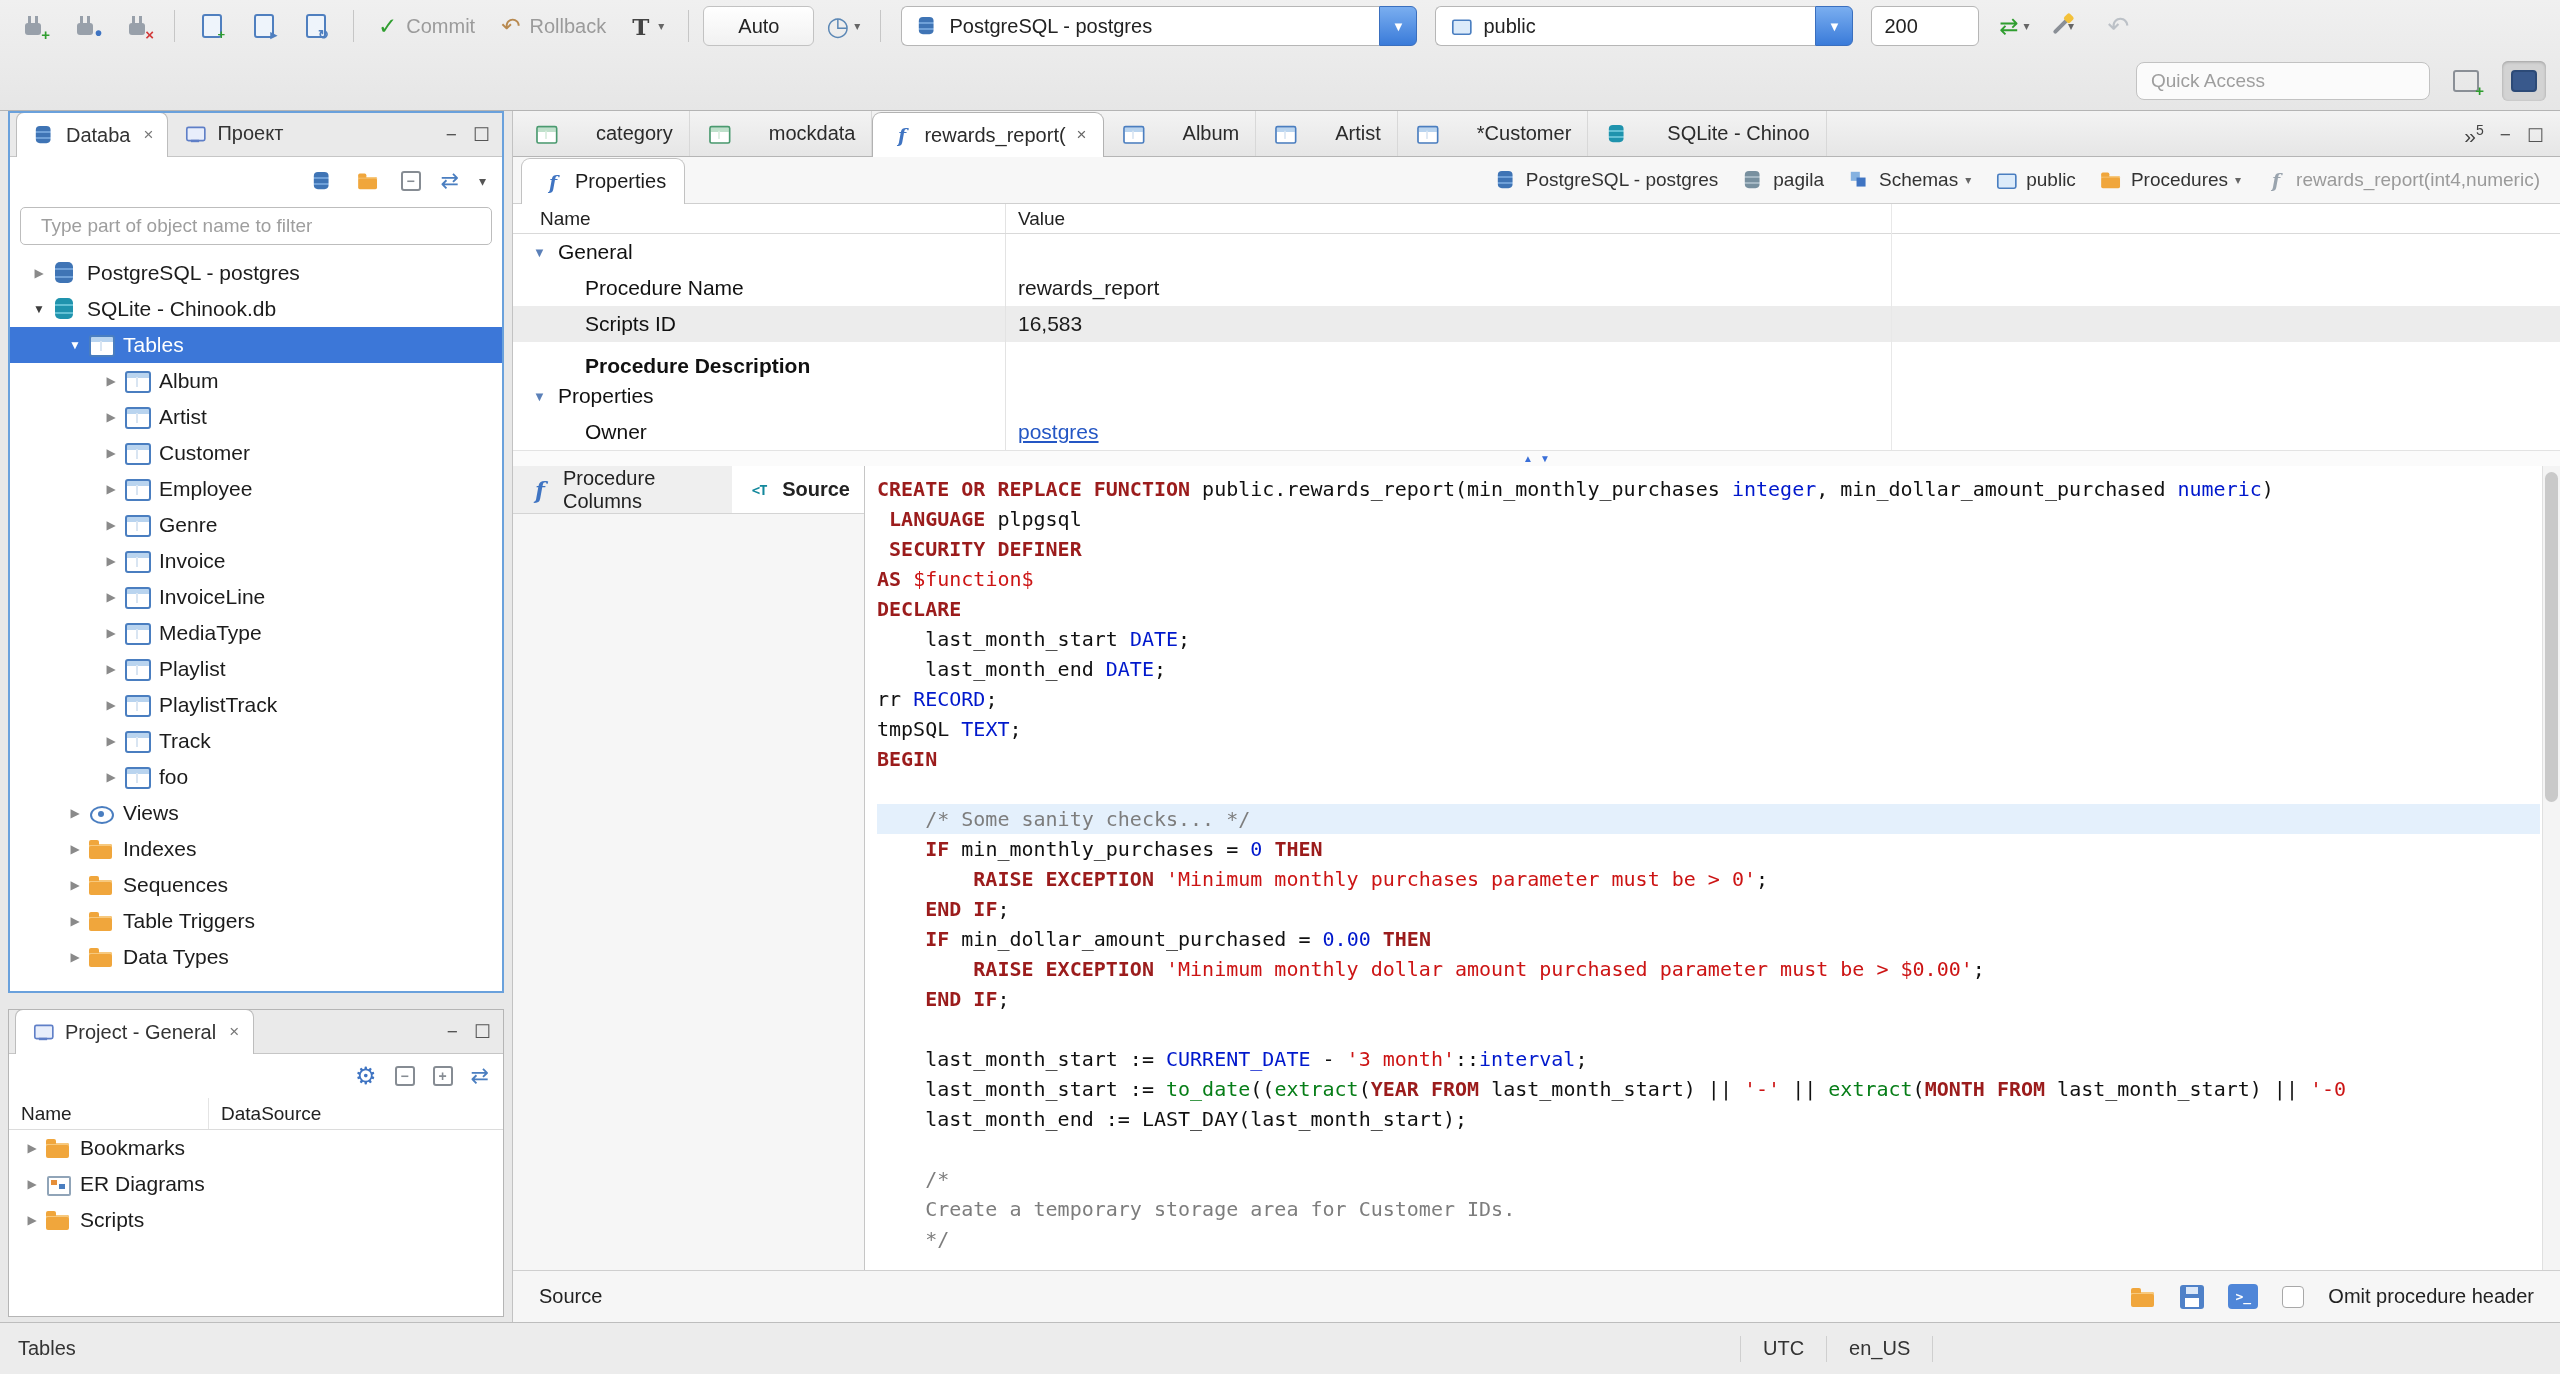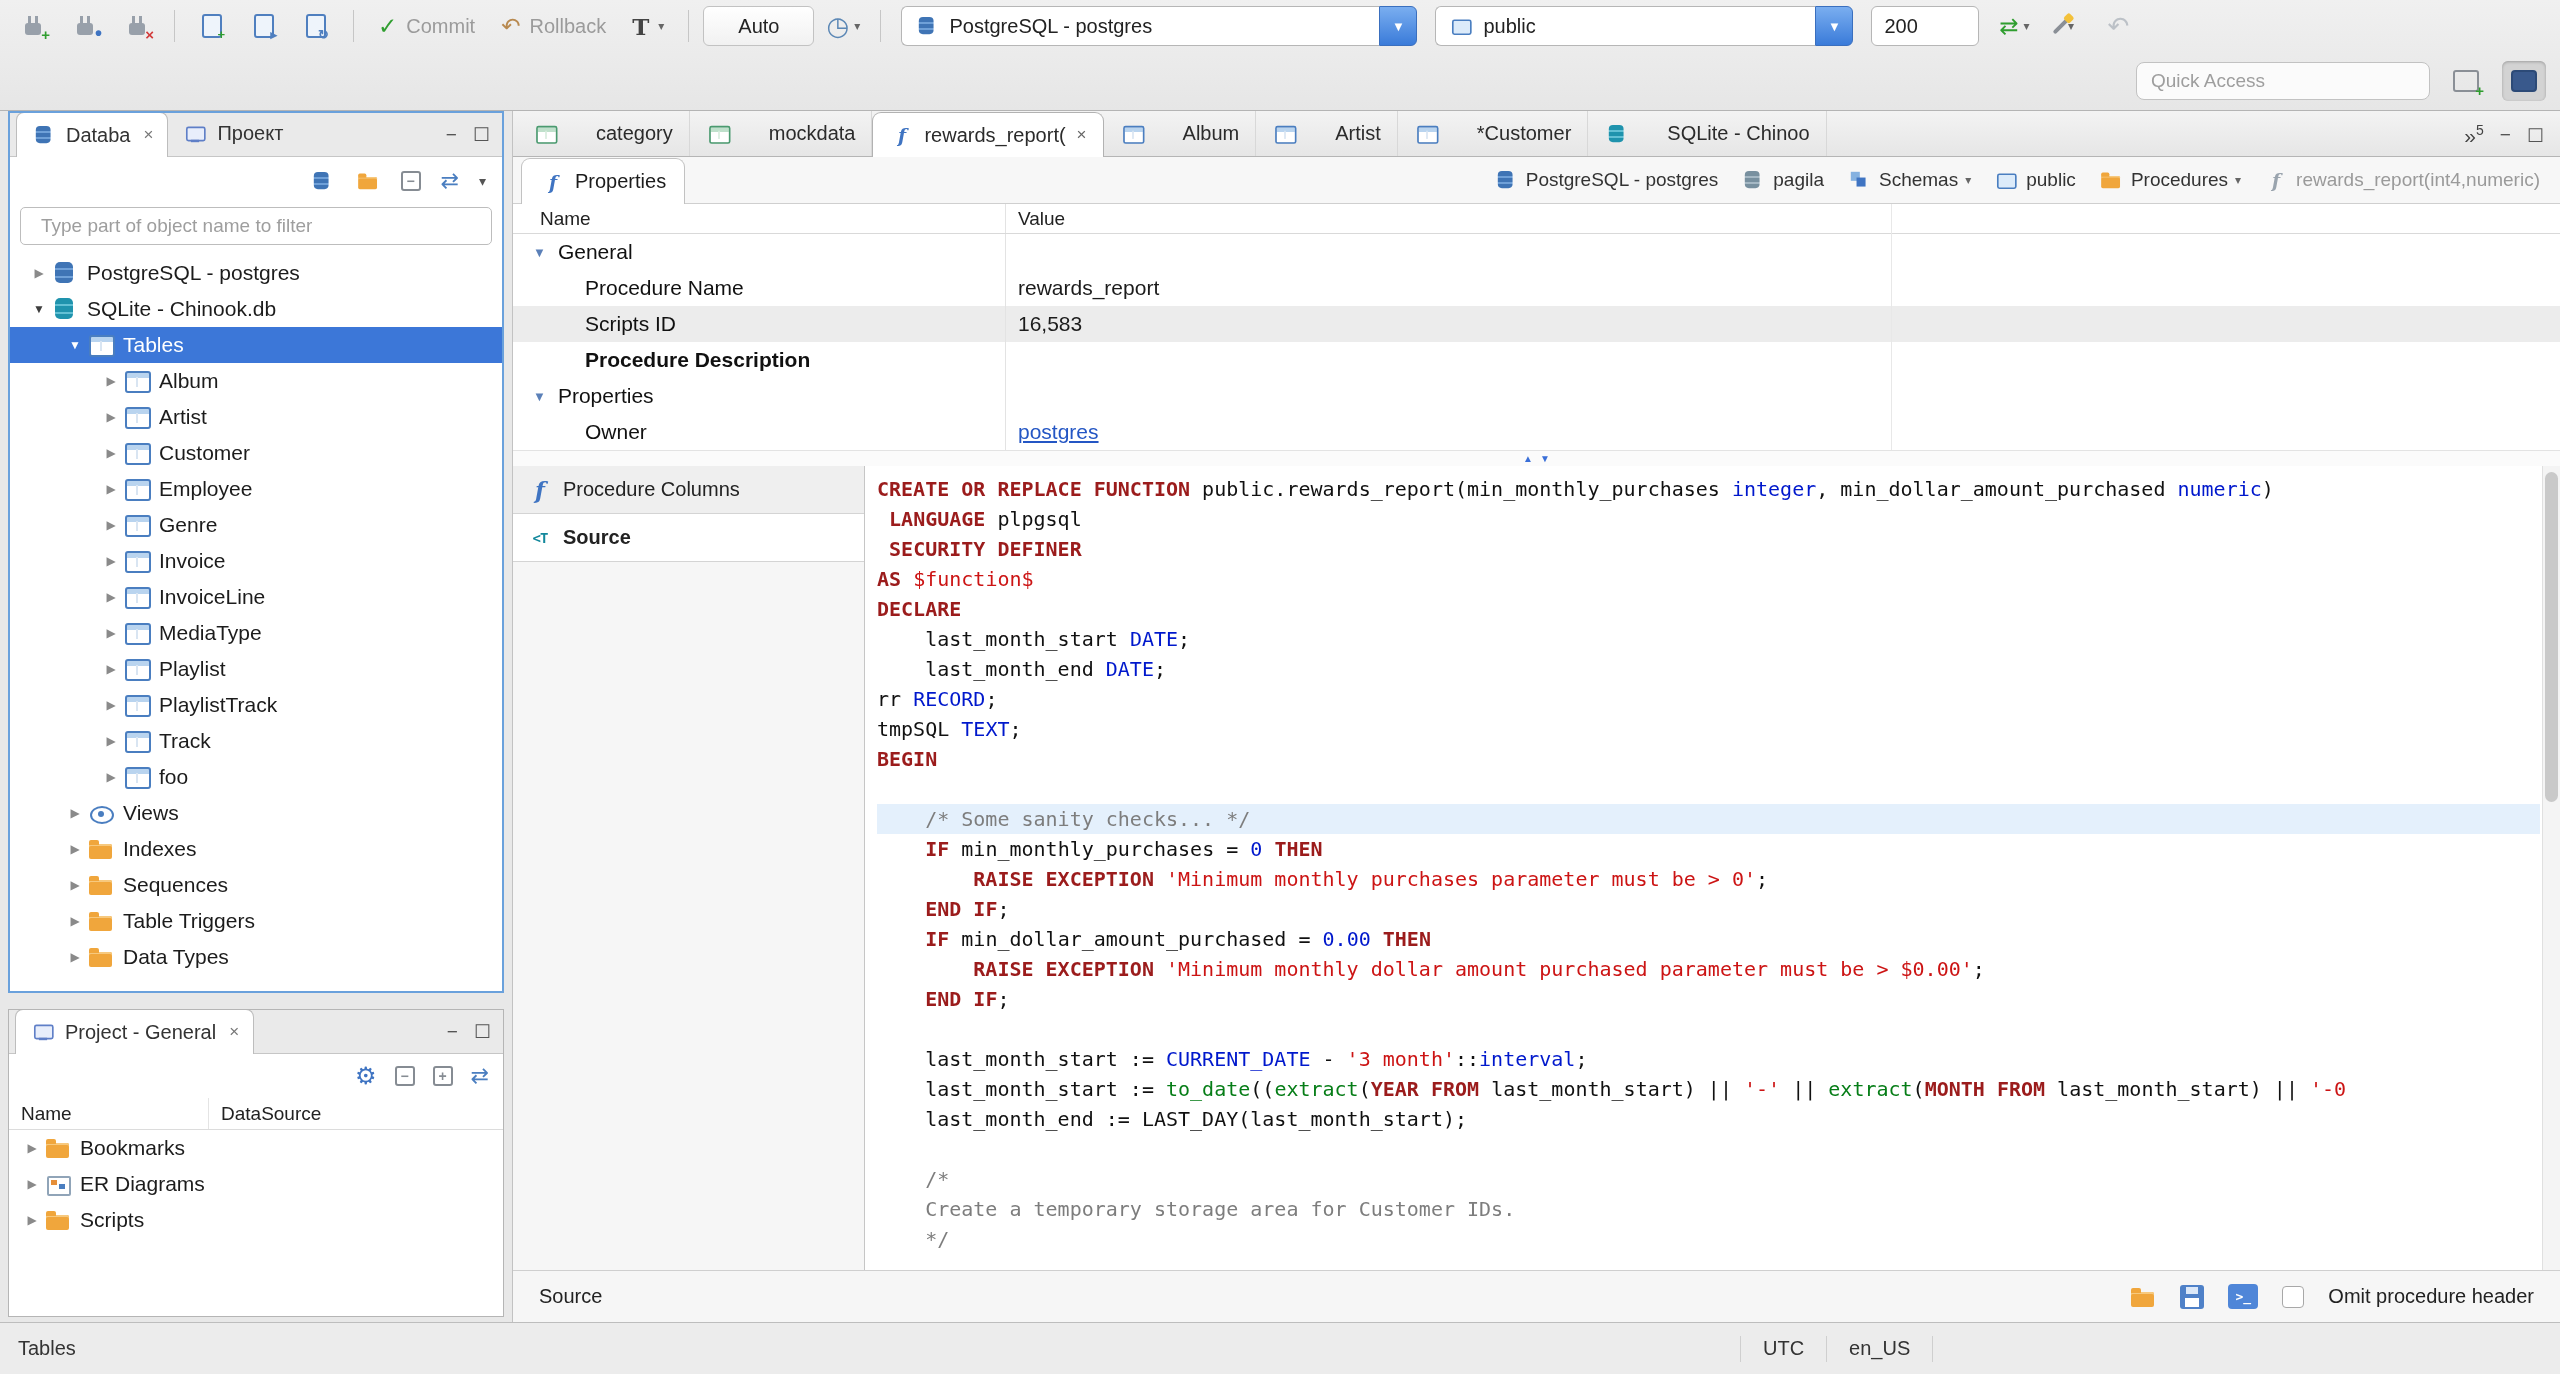--- a/index.html
+++ b/index.html
@@ -131,30 +131,30 @@
   .bc-caret { font-size:12px; color:#666; }
 
   .grid { position:relative; background:#fff; flex:none; }
   .g-head { display:flex; height:30px; align-items:center; border-bottom:1px solid #d9d9d9; font-size:19px; color:#222; }
   .g-hname { width:493px; padding-left:27px; border-right:1px solid #e3e3e3; height:100%; display:flex; align-items:center; }
   .g-hval { padding-left:12px; }
   .g-row { display:flex; height:36px; align-items:center; font-size:21px; }
   .g-row.shaded { background:#ececec; }
   .g-name { width:493px; display:flex; align-items:center; height:100%; border-right:1px solid #e3e3e3; padding-left:72px; color:#111; }
   .g-name.group { padding-left:20px; }
-  .g-name.bold { font-weight:700; }
+  .g-name.bold { font-weight:700;align-items:flex-end; }
   .g-twisty { font-size:13px; color:#5b80b8; margin-right:12px; }
   .g-value { padding-left:12px; }
   .g-link { color:#2456c4; text-decoration:underline; }
   .grid-l2 { position:absolute; top:0; bottom:0; left:1378px; width:1px; background:#e8e8e8; }
 
   .split { height:16px; background:#fbfbfb; border-top:1px solid #e3e3e3; display:flex; align-items:center; justify-content:center; gap:7px; color:#3a6fd8; font-size:10px; flex:none; }
 
   .panes { flex:1; display:flex; min-height:0; }
-  .pane-list { width:352px; background:#f6f6f6; border-right:1px solid #c6c6c6; display:flex; flex-direction:column; flex:none; }
+  .pane-list { width:352px; background:#f6f6f6; border-right:1px solid #c6c6c6; display:flex; flex-direction:row; flex:none; }
   .pane { height:48px; display:flex; align-items:center; gap:10px; padding:0 14px; background:#efefef; border-bottom:1px solid #d4d4d4; font-size:20px; color:#222; }
   .pane.active { background:#fff; font-weight:700; }
 
   .code-wrap { flex:1; position:relative; background:#fff; overflow:hidden; }
   #code { position:absolute; left:12px; right:20px; top:8px; bottom:0; overflow:hidden; font:20px/30px "DejaVu Sans Mono",monospace; color:#111; }
   .code-line { height:30px; white-space:pre; }
   .code-line.hl { background:#e4f0fc; }
   .tok-k { color:#9b1c1c; font-weight:700; }
   .tok-y { color:#0018cc; }
   .tok-s { color:#cc1414; }

